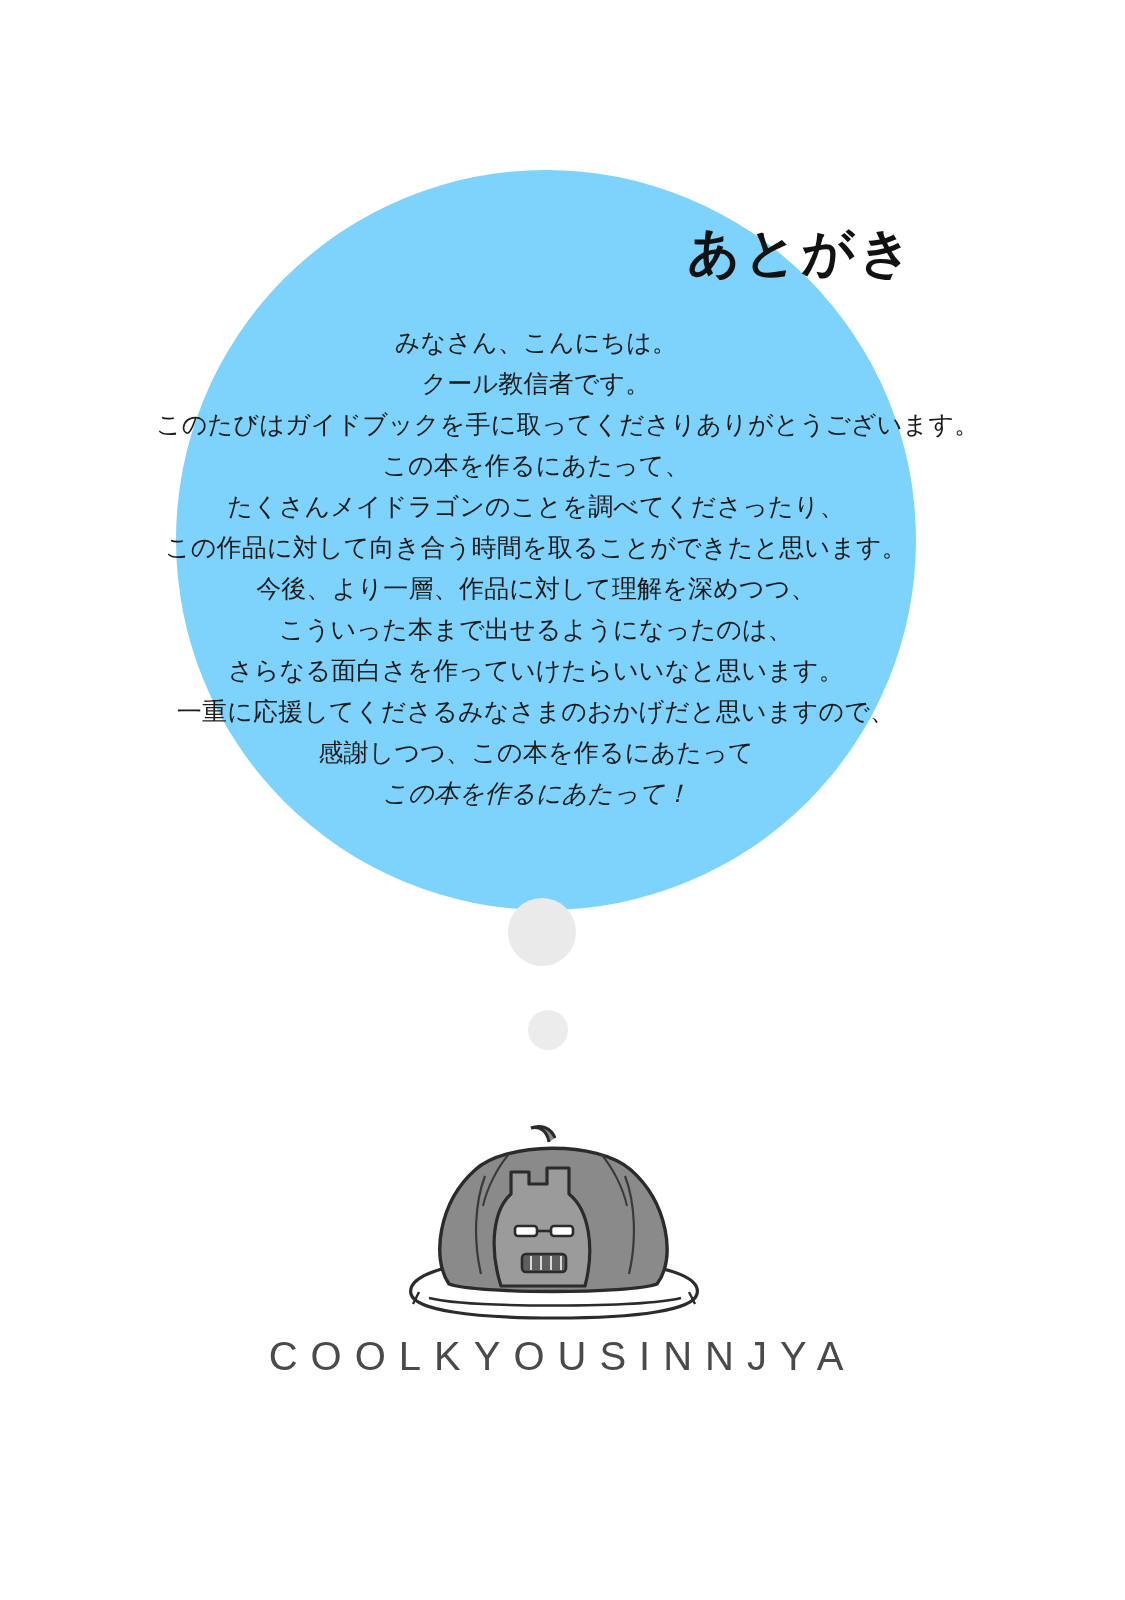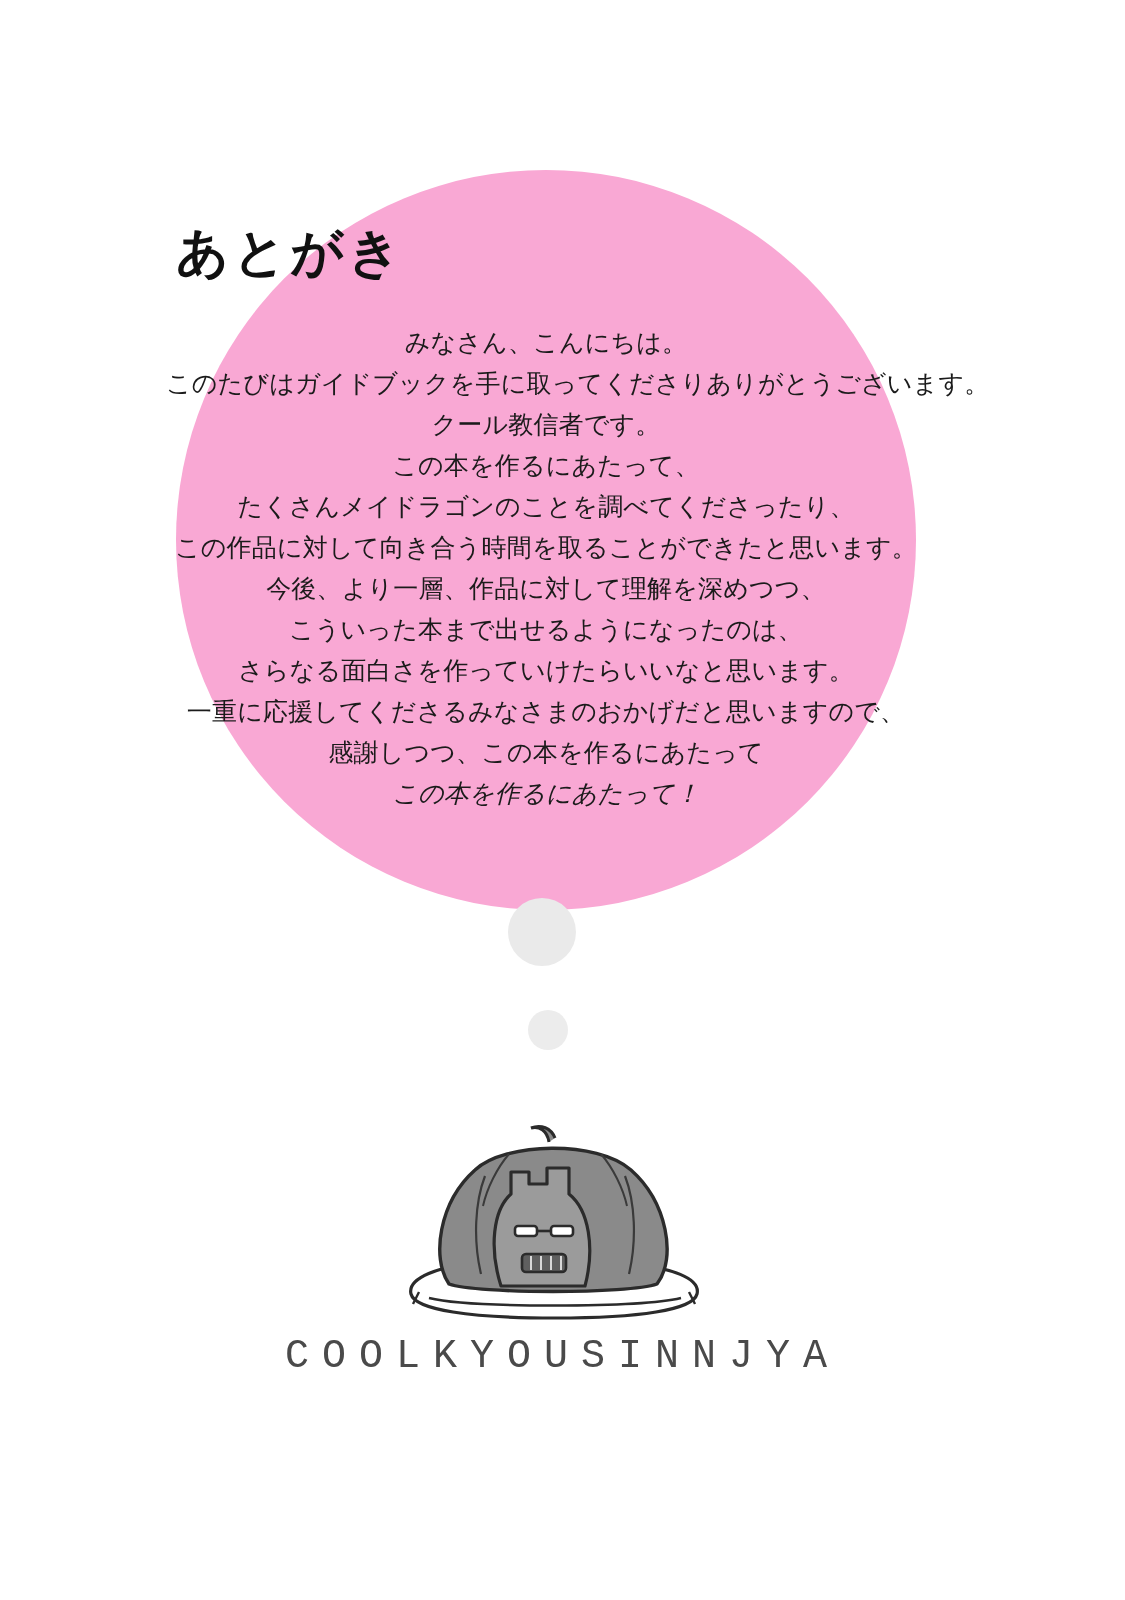--- a/index.html
+++ b/index.html
@@ -17,24 +17,24 @@
   }
 
   
   #speech-bubble {
     position: absolute;
     left: 176px;
     top: 170px;
     width: 740px;
     height: 740px;
     border-radius: 50%;
-    background: #f9a8d4;
+    background: #7dd3fc;
     display: flex;
     flex-direction: column;
-    align-items: flex-start;
+    align-items: flex-end;
     box-sizing: border-box;
     padding-top: 48px;
   }
 
   #afterword-title {
     font-family: "DejaVu Sans", "Liberation Sans", sans-serif;
     font-weight: 700;
     font-size: 52px;
     letter-spacing: 4px;
     color: #111;
@@ -92,33 +92,33 @@
   
   #author-name {
     position: absolute;
     left: 0;
     top: 1334px;
     width: 1125px;
     text-align: center;
     font-size: 40px;
     letter-spacing: 13px;
     color: #4a4a4a;
-    font-family: Liberation Mono, monospace;
+    font-family: Liberation Sans, sans-serif;
     font-weight: 400;
   }
 </style>
 </head>
 <body>
 
 <div id="speech-bubble">
   <h1 id="afterword-title">あとがき</h1>
   <div id="afterword-body">
     <span class="ln">みなさん、こんにちは。</span>
+    <span class="ln">クール教信者です。</span>
     <span class="ln">このたびはガイドブックを手に取ってくださりありがとうございます。</span>
-    <span class="ln">クール教信者です。</span>
     <span class="ln">この本を作るにあたって、</span>
     <span class="ln">たくさんメイドラゴンのことを調べてくださったり、</span>
     <span class="ln">この作品に対して向き合う時間を取ることができたと思います。</span>
     <span class="ln">今後、より一層、作品に対して理解を深めつつ、</span>
     <span class="ln">こういった本まで出せるようになったのは、</span>
     <span class="ln">さらなる面白さを作っていけたらいいなと思います。</span>
     <span class="ln">一重に応援してくださるみなさまのおかげだと思いますので、</span>
     <span class="ln">感謝しつつ、この本を作るにあたって</span>
     <span class="ln italic">この本を作るにあたって！</span>
   </div>

